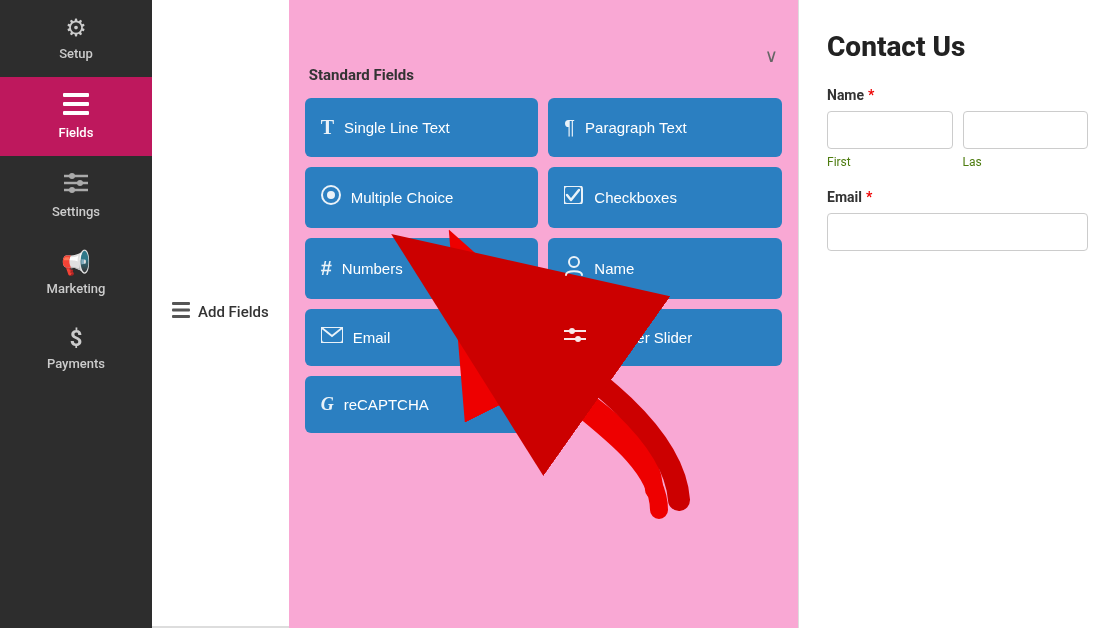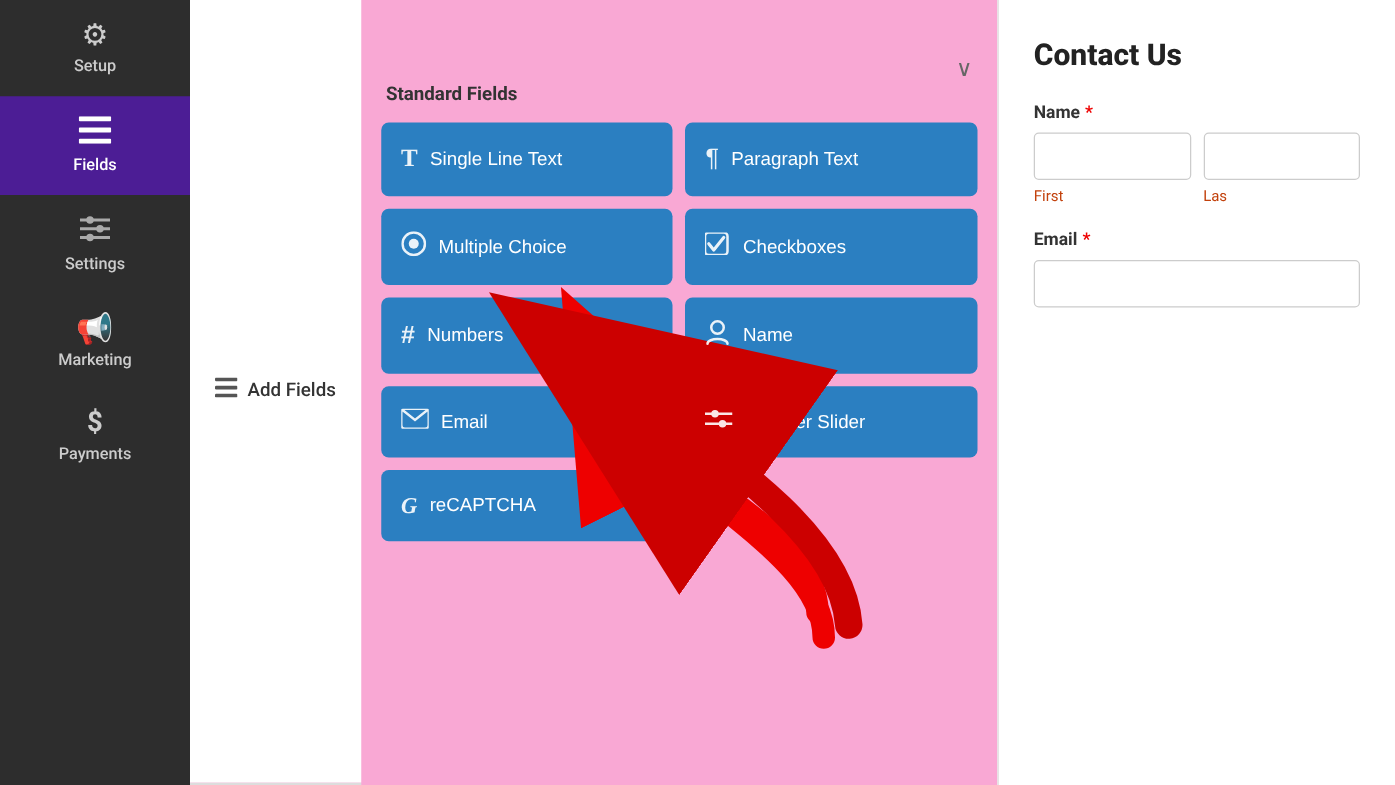--- a/index.html
+++ b/index.html
@@ -27,21 +27,21 @@
       display: flex;
       flex-direction: column;
       align-items: center;
       padding: 16px 10px;
       cursor: pointer;
       color: #ccc;
       font-size: 13px;
       gap: 6px;
     }
     .sidebar-item.active {
-      background: #4c1d95;
+      background: #be185d;
       color: #fff;
     }
     .sidebar-icon {
       font-size: 24px;
       line-height: 1;
     }
     .sidebar-label {
       font-size: 13px;
       font-weight: 500;
     }
@@ -138,21 +138,21 @@
 
     
     .right-panel {
       width: 318px;
       background: #fff;
       flex-shrink: 0;
       padding: 30px 28px;
       border-left: 1px solid #ddd;
     }
     .form-title {
-      font-size: 24px;
+      font-size: 28px;
       font-weight: 800;
       color: #222;
       margin-bottom: 24px;
     }
     .form-field-label {
       font-size: 14px;
       font-weight: 700;
       color: #333;
       margin-bottom: 8px;
       display: flex;
@@ -169,21 +169,21 @@
       margin-bottom: 6px;
     }
     .name-input-box {
       flex: 1;
       border: 1.5px solid #ccc;
       border-radius: 4px;
       height: 38px;
     }
     .name-sub-label {
       font-size: 12px;
-      color: #c2410c;
+      color: #4d7c0f;
       display: flex;
       gap: 10px;
     }
     .name-sub-label span {
       flex: 1;
     }
     .email-field-group {
       margin-top: 20px;
     }
     .email-input-box {

